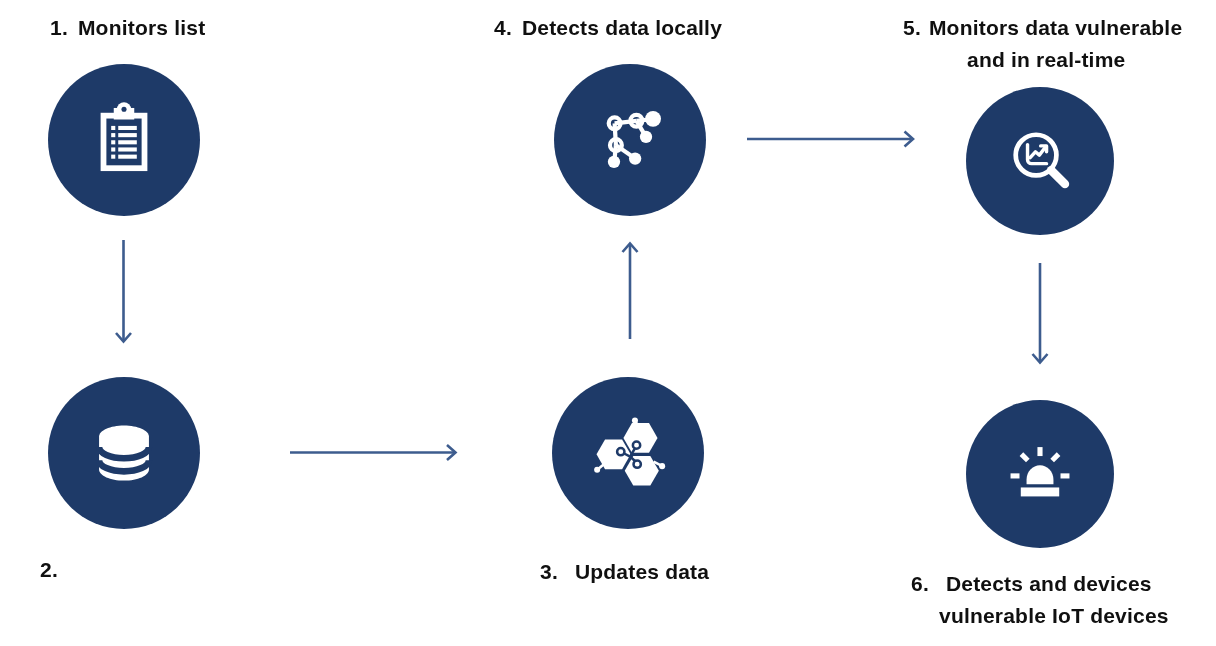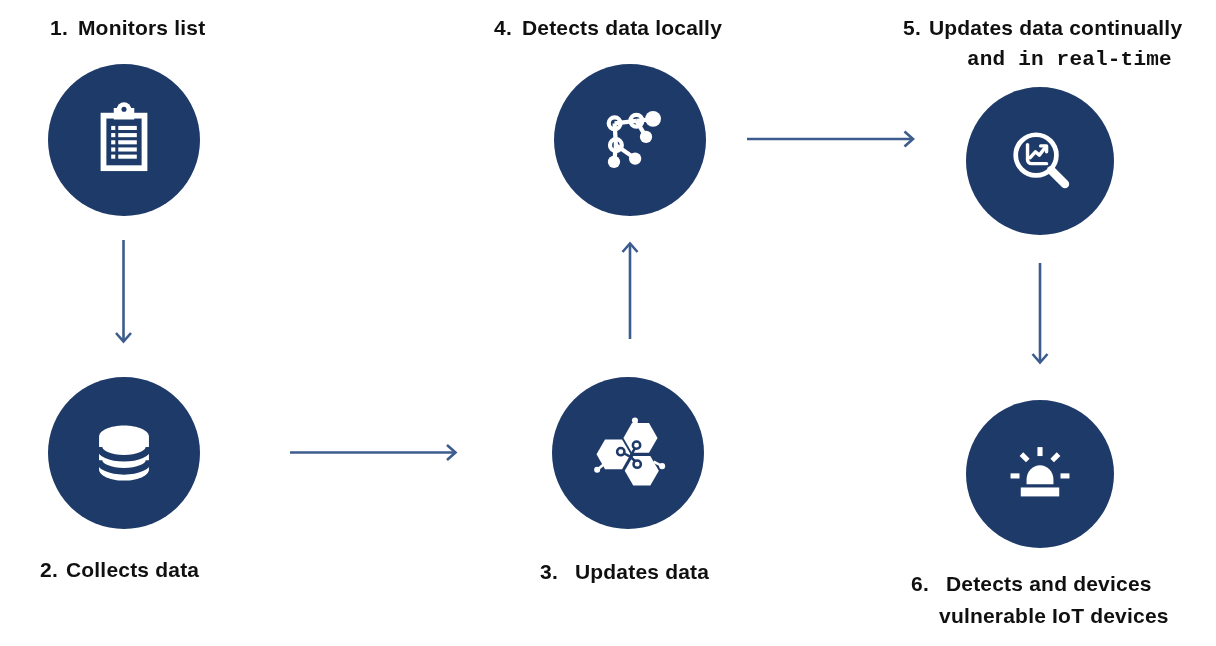--- a/index.html
+++ b/index.html
@@ -26,21 +26,21 @@
   .c3{left:552px;top:377px;width:152px;height:152px;}
   .c4{left:554px;top:64px;width:152px;height:152px;}
   .c5{left:966px;top:87px;width:148px;height:148px;}
   .c6{left:966px;top:400px;width:148px;height:148px;}
   
   .l1{left:50px;top:16px;}
   .l2{left:40px;top:558px;}
   .l3{left:540px;top:560px;}
   .l4{left:494px;top:16px;}
   .l5a{left:903px;top:16px;}
-  .l5b{left:967px;top:48px;font-family:Liberation Mono, monospace;}
+  .l5b{left:967px;top:48px;}
   .l6a{left:911px;top:572px;}
   .l6b{left:939px;top:604px;text-align:right;}
 </style>
 </head>
 <body>
 
 <div class="canvas">
 
   <svg class="arrows" width="1216" height="646">
     <g>
@@ -92,21 +92,20 @@
 
   <div class="circle c2">
     <svg viewBox="0 0 64 64" width="84" height="84">
       <path d="M13 19.5 C13 14.8 21.5 11 32 11 s19 3.8 19 8.5 v25 c0 4.7 -8.5 8.5 -19 8.5 s-19 -3.8 -19 -8.5 z" fill="#fff"></path>
       <path d="M13 27.5 c0 4.7 8.5 8.5 19 8.5 s19 -3.8 19 -8.5" fill="none" stroke="var(--navy,#1e3a68)" stroke-width="5"></path>
       <path d="M13 37.5 c0 4.7 8.5 8.5 19 8.5 s19 -3.8 19 -8.5" fill="none" stroke="var(--navy,#1e3a68)" stroke-width="5"></path>
     </svg>
   </div>
   <div class="lbl l2 gap-sm">
     <span class="num">2.</span>
-    <span>Collects data</span>
   </div>
 
   <div class="circle c3">
     <svg viewBox="0 0 64 64" width="84" height="84">
       <g fill="#fff">
         <polygon points="14.5,21.7 27.5,21.7 34,33 27.5,44.3 14.5,44.3 8,33"></polygon>
         <polygon points="35,9.2 48,9.2 54.5,20.5 48,31.8 35,31.8 28.5,20.5"></polygon>
         <polygon points="36,34.2 49,34.2 55.5,45.5 49,56.8 36,56.8 29.5,45.5"></polygon>
       </g>
       <g stroke="var(--navy,#1e3a68)" stroke-width="1.9" fill="none">
@@ -153,21 +152,21 @@
         <circle cx="50" cy="15.5" r="6.2"></circle>
         <circle cx="44.5" cy="29.5" r="4.8"></circle>
         <circle cx="19.5" cy="49" r="4.8"></circle>
         <circle cx="36" cy="46.5" r="4.8"></circle>
       </g>
     </svg>
   </div>
 
   <div class="lbl l5a gap-sm">
     <span class="num">5.</span>
-    <span>Updates data continually</span>
+    <span>Monitors data vulnerable</span>
   </div>
   <div class="lbl l5b">
     <span>and in real-time</span>
   </div>
   <div class="circle c5">
     <svg viewBox="0 0 64 64" width="84" height="84">
       <circle cx="29" cy="27.5" r="15.5" fill="none" stroke="#fff" stroke-width="3.6"></circle>
       <line x1="40.5" y1="39" x2="51" y2="49.5" stroke="#fff" stroke-width="6.5" stroke-linecap="round"></line>
       <path d="M22.5 19.5 v11.5 a3 3 0 0 0 3 3 H37" fill="none" stroke="#fff" stroke-width="2.6" stroke-linecap="round"></path>
       <polyline points="24.5,29.5 28.5,25 31.5,27.5 36.5,21" fill="none" stroke="#fff" stroke-width="2.6" stroke-linecap="round" stroke-linejoin="round"></polyline>

